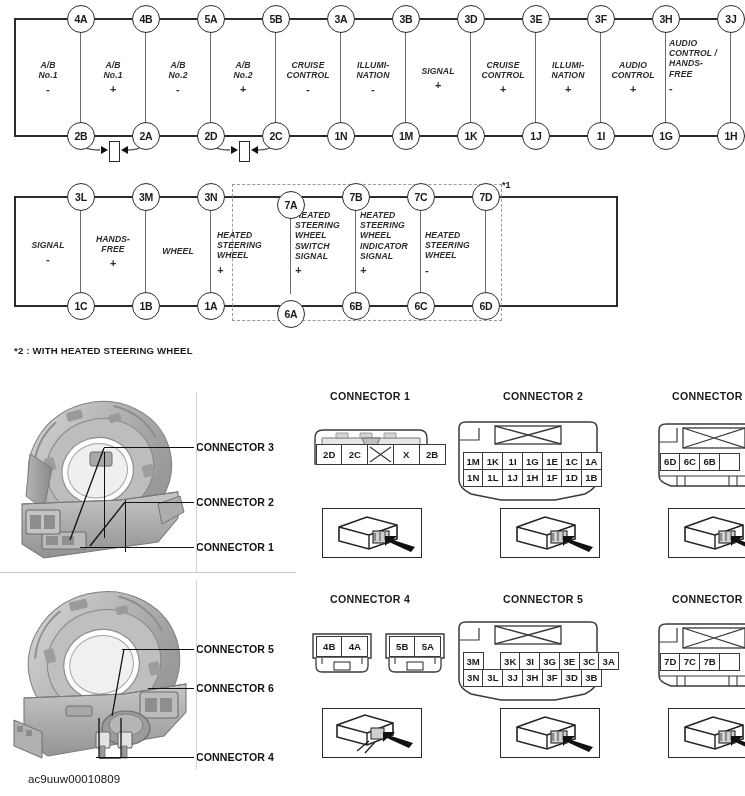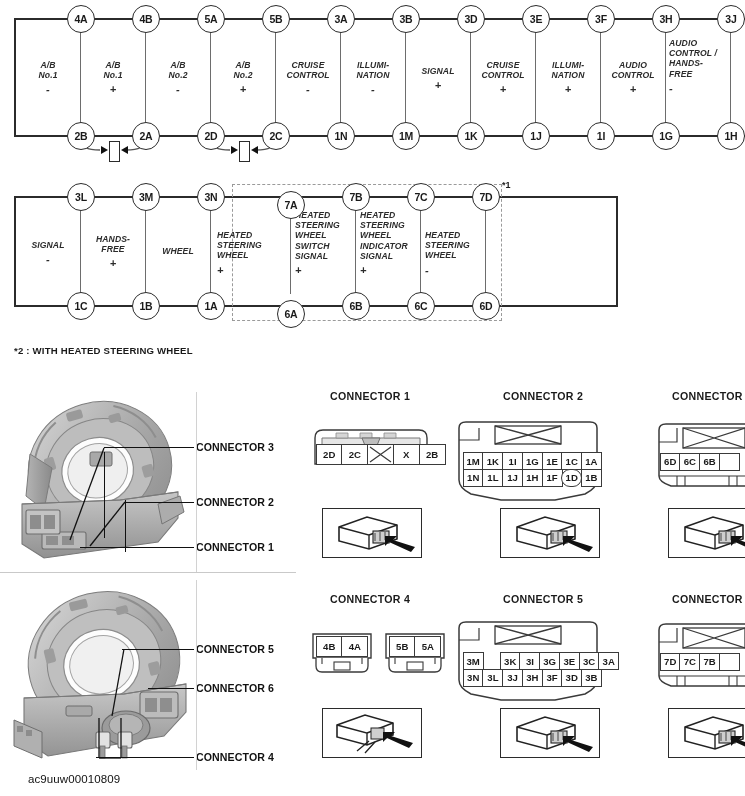--- a/index.html
+++ b/index.html
@@ -360,21 +360,21 @@
       <div class="cell" style="width:19px;height:16px;">1E</div>
       <div class="cell" style="width:19px;height:16px;">1C</div>
       <div class="cell" style="width:19px;height:16px;">1A</div>
     </div>
     <div class="cellrow">
       <div class="cell" style="width:19px;height:16px;">1N</div>
       <div class="cell" style="width:19px;height:16px;">1L</div>
       <div class="cell" style="width:19px;height:16px;">1J</div>
       <div class="cell" style="width:19px;height:16px;">1H</div>
       <div class="cell" style="width:19px;height:16px;">1F</div>
-      <div class="cell" style="width:19px;height:16px;border-radius:9px;">1D</div>
+      <div class="cell" style="width:19px;height:16px;">1D</div>
       <div class="cell" style="width:19px;height:16px;">1B</div>
     </div>
   </div>
 </div>
 <div class="icobox" style="left:500px;top:508px;width:98px;height:48px;">
   <svg width="96" height="46" viewBox="0 0 96 46">
     <path d="M16,18 L44,8 L74,16 L74,30 L46,40 L16,32 Z" fill="#fff" stroke="#222" stroke-width="1.6"></path>
     <path d="M16,18 L46,26 L46,40" fill="none" stroke="#222" stroke-width="1.4"></path>
     <path d="M46,26 L74,16" fill="none" stroke="#222" stroke-width="1.4"></path>
     <rect x="50" y="22" width="16" height="12" fill="#cfcfcf" stroke="#222" stroke-width="1.1"></rect>

